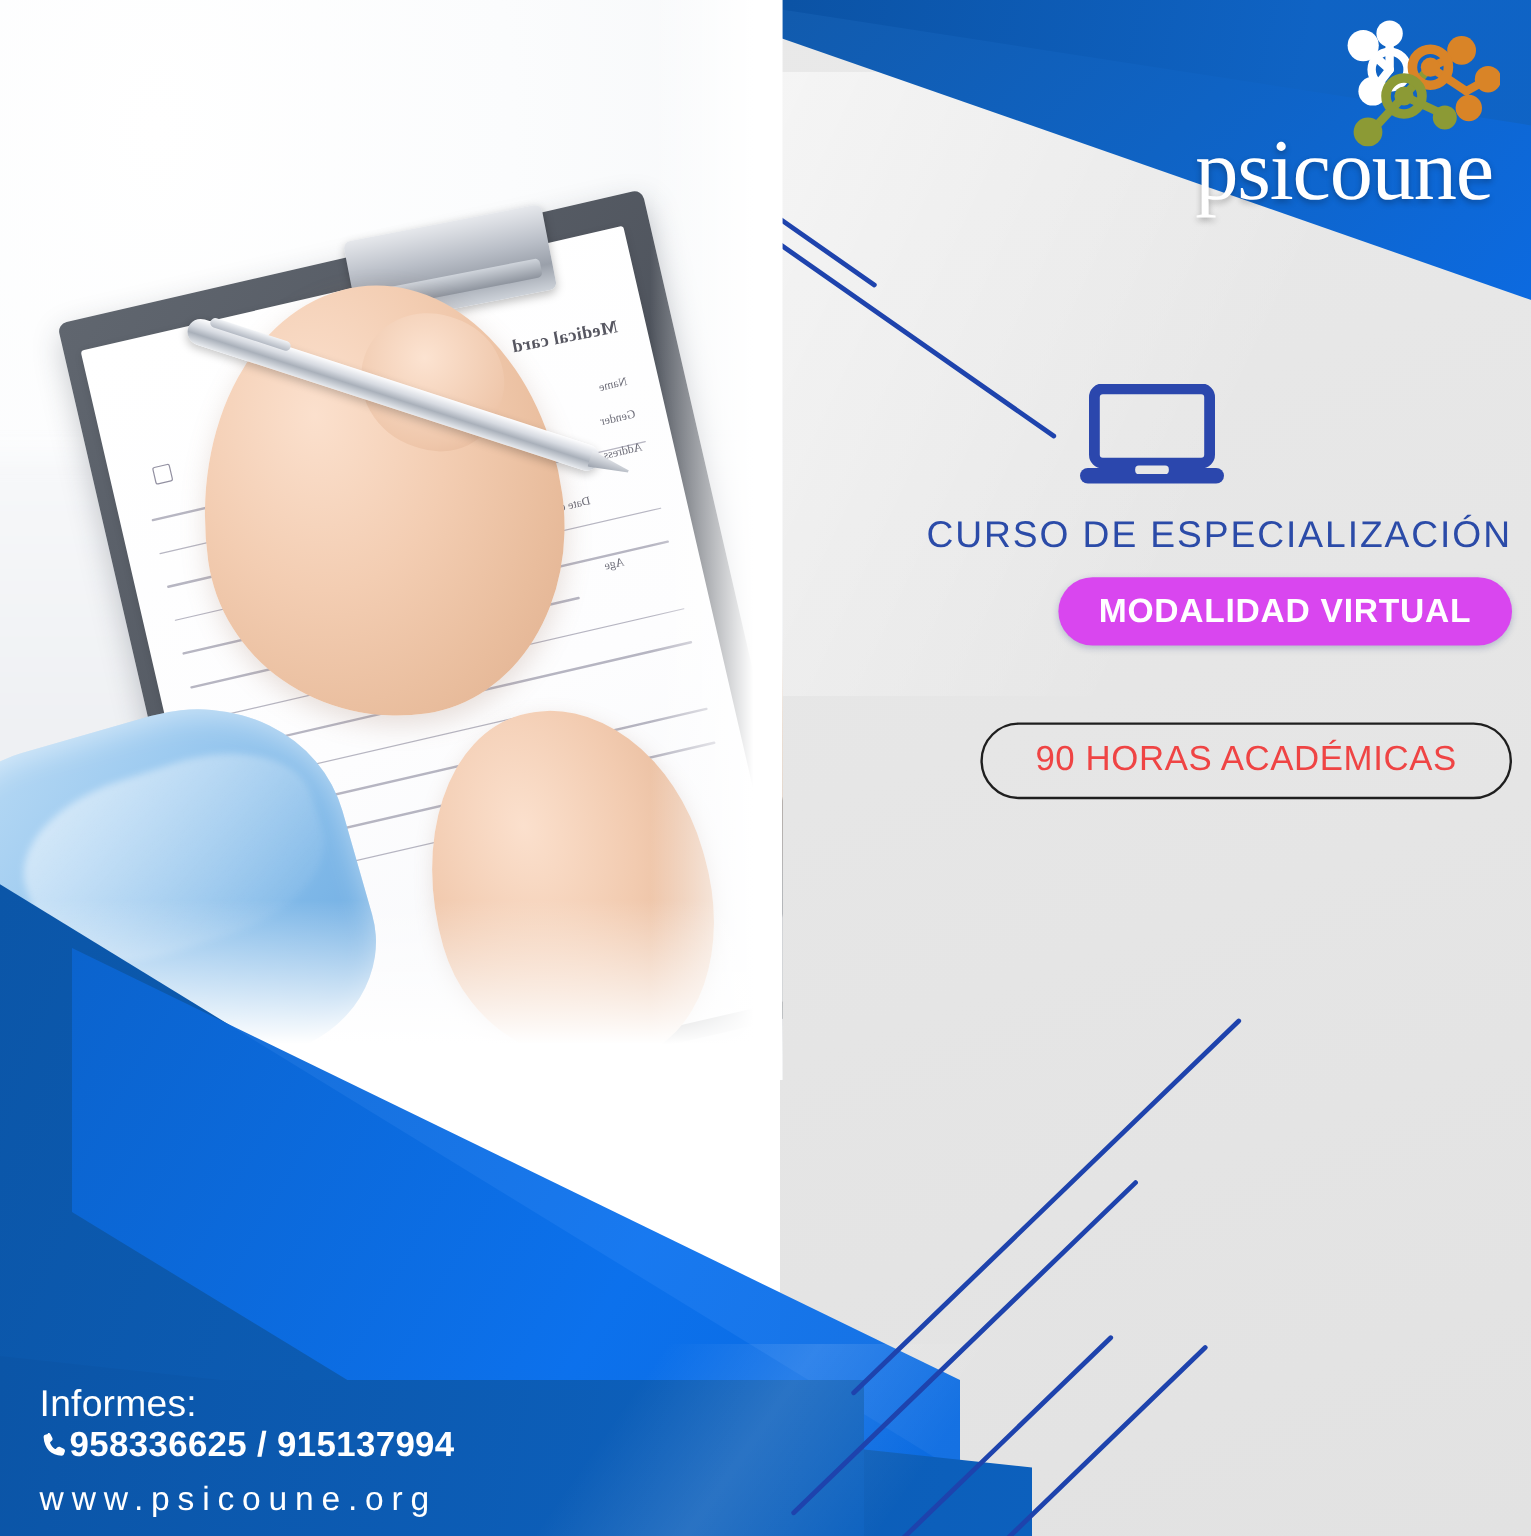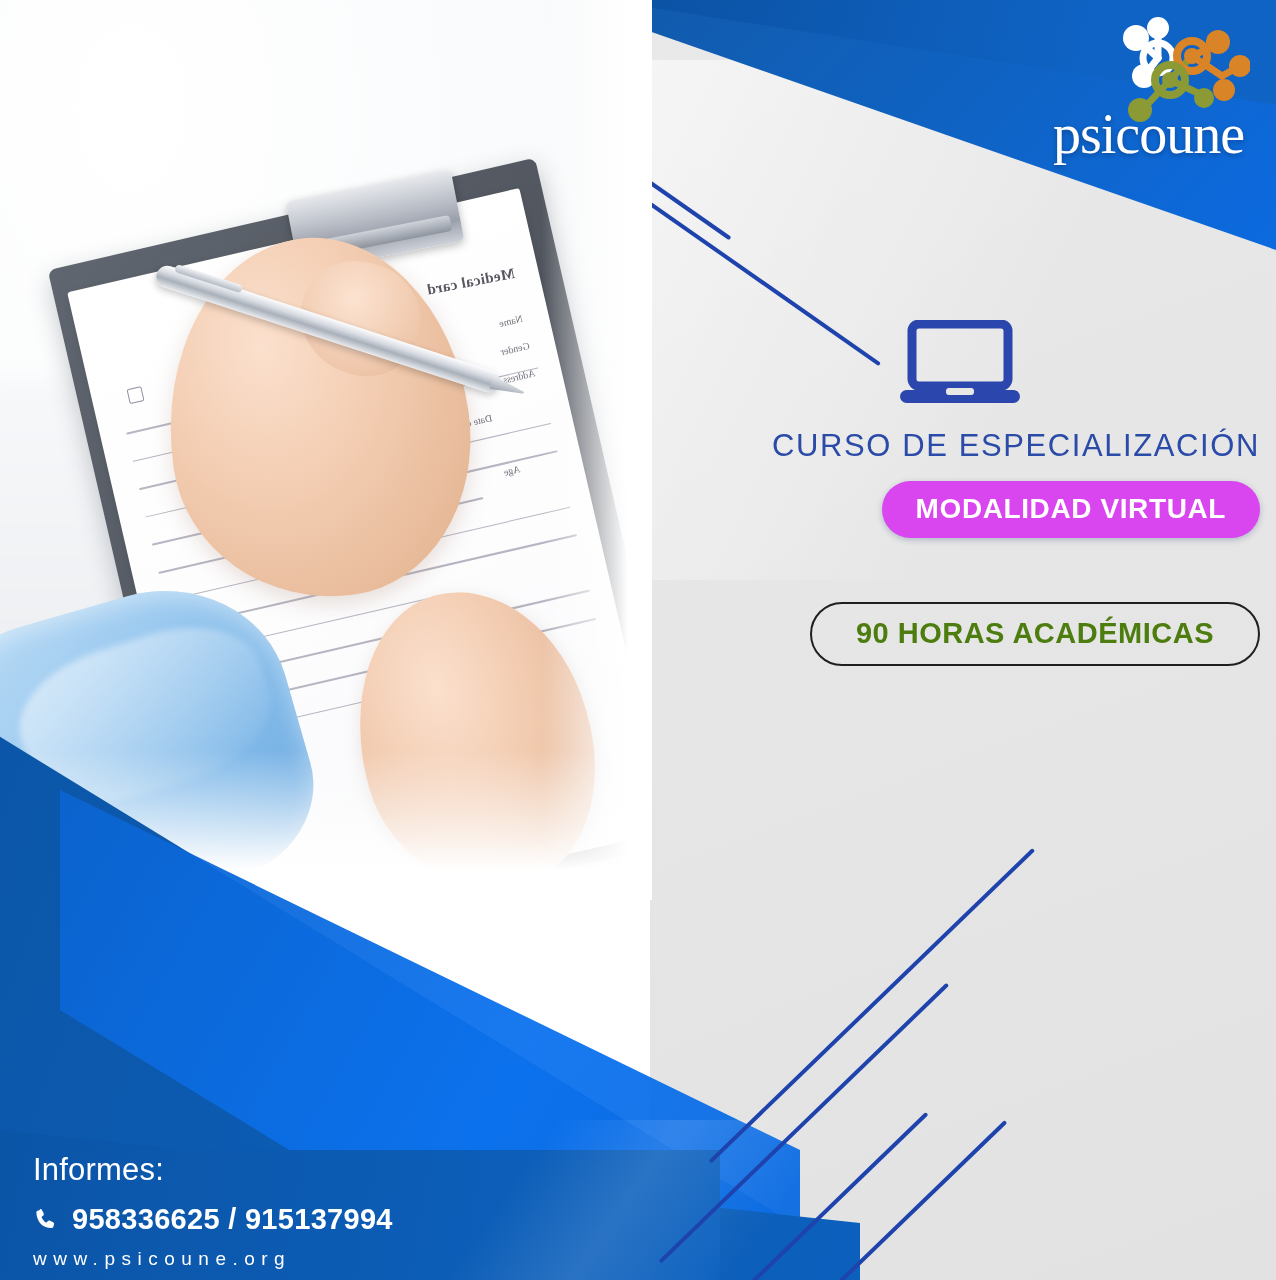--- a/index.html
+++ b/index.html
@@ -203,21 +203,21 @@
     position:absolute;left:0;bottom:0;width:100%;height:150px;
     background:linear-gradient(180deg, rgba(255,255,255,0), #ffffff 80%);
   }
 
   
   .logo{position:absolute;right:20px;top:14px;width:230px;height:160px;}
   .logo-mark{position:absolute;right:6px;top:0;width:150px;height:108px;}
   .logo-word{
     position:absolute;right:12px;top:92px;
     font-family:"Liberation Serif", serif;
-    font-size:56px;color:#ffffff;letter-spacing:-1px;
+    font-size:72px;color:#ffffff;letter-spacing:-1px;
     text-shadow:0 2px 5px rgba(0,0,0,.28);
     line-height:1;
   }
 
   
   .content{position:absolute;left:660px;top:320px;width:600px;text-align:right;}
   .laptop-icon{margin:0 auto 22px;width:124px;height:86px;display:block;}
   .kicker{
     font-size:31px;color:#2b4ba8;letter-spacing:1.6px;font-weight:400;
     white-space:nowrap;
@@ -232,30 +232,30 @@
   .title{margin-top:42px;line-height:1.04;}
   .title .t-line{
     font-size:53px;font-weight:bold;letter-spacing:-.4px;display:block;
   }
   .t-dark{color:#333333;}
   .t-blue{color:#1a46cf;}
   .hours{
     display:inline-block;margin-top:64px;
     border:2px solid #1f1f1f;border-radius:34px;
     padding:13px 44px 14px;
-    font-size:29px;color:#4d7c0f;letter-spacing:.5px;font-weight:700;
+    font-size:29px;color:#ef4444;letter-spacing:.5px;font-weight:400;
   }
 
   
   .contact{position:absolute;left:33px;top:1152px;color:#ffffff;}
   .contact .c-informes{font-size:31px;font-weight:400;letter-spacing:.2px;}
-  .contact .c-phone-row{display:flex;align-items:center;gap:14px;margin-top:15px;}
+  .contact .c-phone-row{display:flex;align-items:center;gap:0;margin-top:0;}
   .phone-icon{width:25px;height:25px;display:block;}
   .contact .c-phone{font-size:29px;font-weight:bold;letter-spacing:.3px;}
-  .contact .c-web{margin-top:12px;font-size:19px;letter-spacing:6.5px;font-weight:300;}
+  .contact .c-web{margin-top:12px;font-size:28px;letter-spacing:6.5px;font-weight:300;}
 
   
   .lockup{position:absolute;right:36px;bottom:18px;text-align:right;width:330px;height:110px;}
   .aprendamos{
     font-size:44px;font-weight:bold;color:#3b3b3b;letter-spacing:-.6px;
     line-height:1;display:block;
   }
   .desdecasa{
     display:block;margin-top:-16px;
     font-family:"DejaVu Serif", serif;

